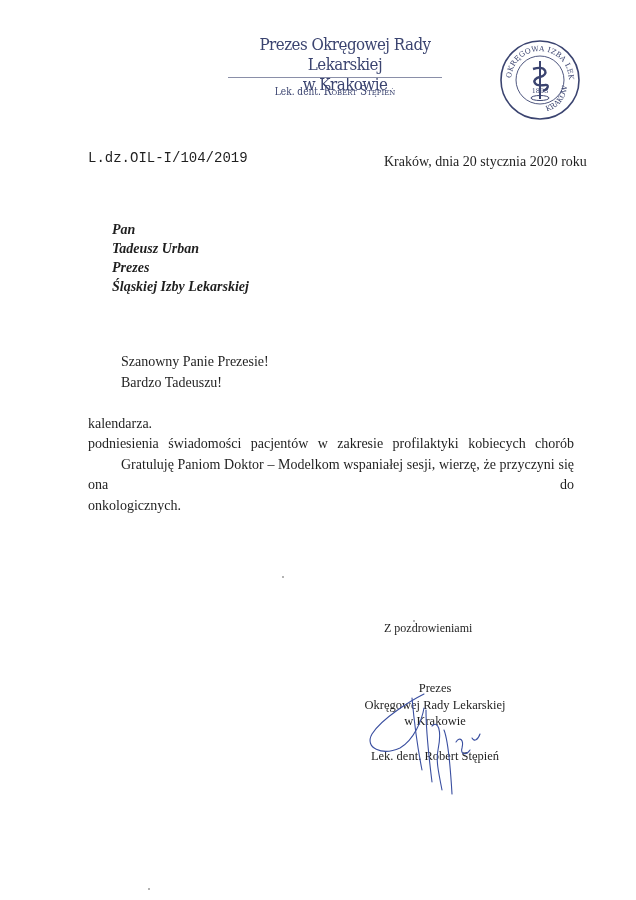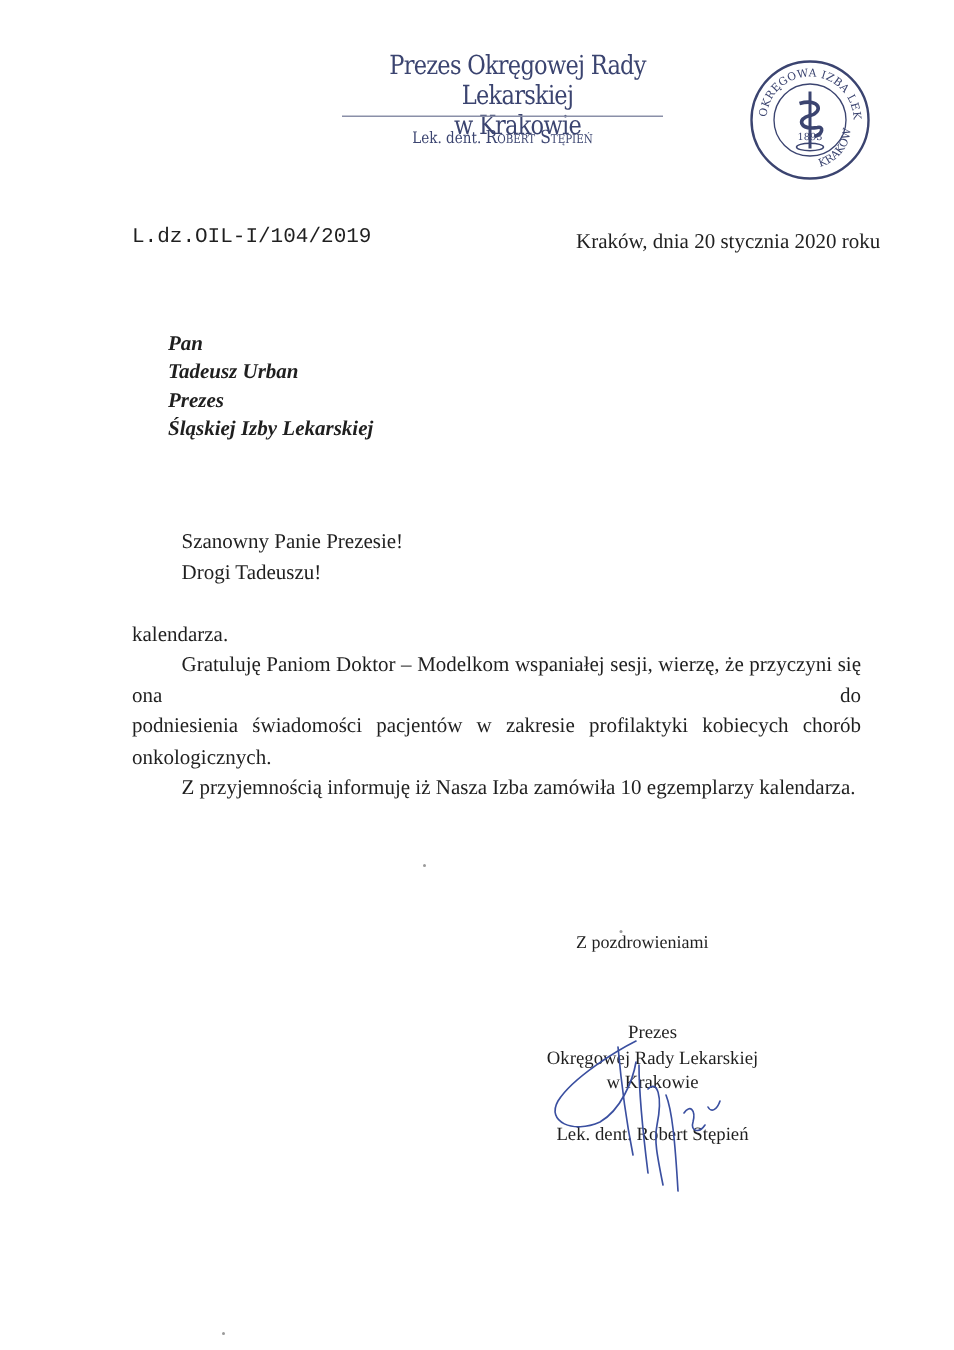--- a/index.html
+++ b/index.html
@@ -69,27 +69,26 @@
 
 <div class="abs recip">
   <div>Pan</div>
   <div>Tadeusz Urban</div>
   <div>Prezes</div>
   <div>Śląskiej Izby Lekarskiej</div>
 </div>
 
 <div class="abs body">
   <p class="p ind">Szanowny Panie Prezesie!</p>
-  <p class="p ind">Drogi Tadeuszu!</p>
+  <p class="p ind">Bardzo Tadeuszu!</p>
   <div class="gap"></div>
   <p class="p">kalendarza.</p>
+  <p class="p just">podniesienia świadomości pacjentów w zakresie profilaktyki kobiecych chorób</p>
   <p class="p ind just">Gratuluję Paniom Doktor – Modelkom wspaniałej sesji, wierzę, że przyczyni się ona do</p>
-  <p class="p just">podniesienia świadomości pacjentów w zakresie profilaktyki kobiecych chorób</p>
   <p class="p">onkologicznych.</p>
-  <p class="p ind">Z przyjemnością informuję iż Nasza Izba zamówiła 10 egzemplarzy kalendarza.</p>
 </div>
 
 <div class="abs closing">Z pozdrowieniami</div>
 
 <div class="abs sig-block">
   <div>Prezes</div>
   <div>Okręgowej Rady Lekarskiej</div>
   <div>w Krakowie</div>
 </div>
 <div class="abs sig-name">Lek. dent. Robert Stępień</div>

